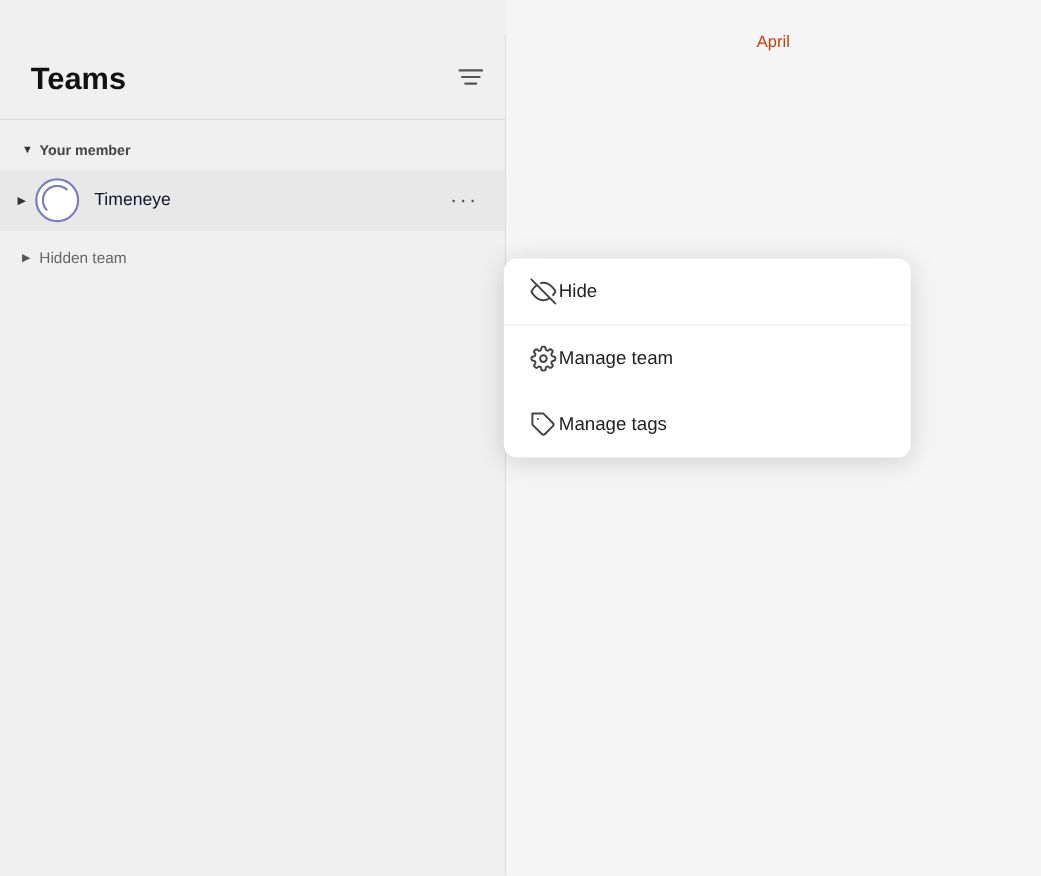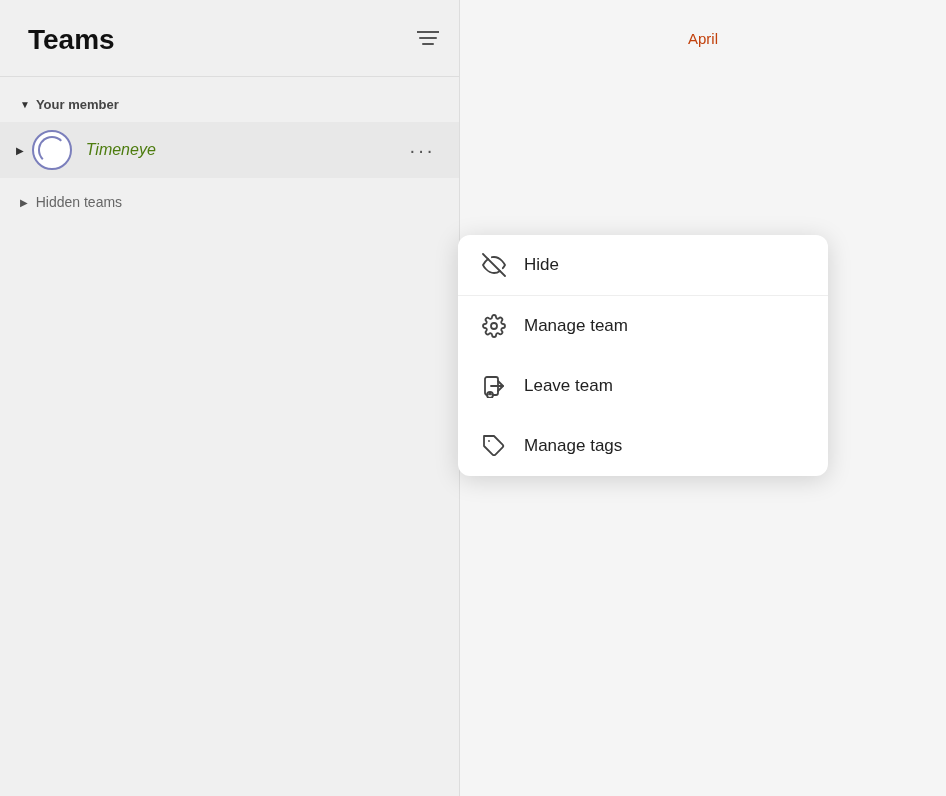--- a/index.html
+++ b/index.html
@@ -13,20 +13,21 @@
     }
 
     
     .sidebar {
       width: 460px;
       background: #f0f0f0;
       display: flex;
       flex-direction: column;
       border-right: 1px solid #ddd;
       flex-shrink: 0;
+      margin-top: 32px;
     }
 
     .sidebar-header {
       display: flex;
       align-items: center;
       justify-content: space-between;
       padding: 24px 20px 20px 28px;
       background: #f0f0f0;
       border-bottom: 1px solid #ddd;
     }
@@ -97,23 +98,22 @@
       height: 28px;
       border-radius: 50%;
       border: 2.5px solid #7b7fbc;
       border-right-color: transparent;
       border-bottom-color: transparent;
     }
 
     .team-name {
       font-size: 16px;
       font-weight: 500;
-      color: #4d7c0f;
+      color: #0f172a;
       flex: 1;
-      font-style: italic;
     }
 
     .team-more-btn {
       color: #555;
       font-size: 20px;
       letter-spacing: 2px;
       cursor: pointer;
       padding: 4px 8px;
     }
 
@@ -208,21 +208,21 @@
       box-shadow: 0 4px 24px rgba(0,0,0,0.15);
       z-index: 20;
       overflow: hidden;
     }
 
     .dropdown-item {
       display: flex;
       align-items: center;
       padding: 16px 22px;
       cursor: pointer;
-      gap: 16px;
+      gap: 0;
       transition: background 0.1s;
     }
 
     .dropdown-item:first-child {
       border-bottom: 1px solid #eee;
     }
 
     .dropdown-icon {
       width: 28px;
       height: 28px;
@@ -272,21 +272,21 @@
       <span class="team-item-arrow">▶</span>
       <div class="team-logo">
         <div class="team-logo-inner"></div>
       </div>
       <span class="team-name">Timeneye</span>
       <span class="team-more-btn">···</span>
     </div>
 
     <div class="hidden-section">
       <span class="hidden-chevron">▶</span>
-      <span class="hidden-label">Hidden teams</span>
+      <span class="hidden-label">Hidden team</span>
     </div>
   </div>
 </div>
 
 <div class="right-panel">
   <div class="right-body">
     <div class="april-label">April</div>
   </div>
 </div>
 
@@ -308,32 +308,20 @@
       <svg viewBox="0 0 24 24">
         <circle cx="12" cy="12" r="3"></circle>
         <path d="M19.4 15a1.65 1.65 0 0 0 .33 1.82l.06.06a2 2 0 0 1-2.83 2.83l-.06-.06a1.65 1.65 0 0 0-1.82-.33 1.65 1.65 0 0 0-1 1.51V21a2 2 0 0 1-4 0v-.09A1.65 1.65 0 0 0 9 19.4a1.65 1.65 0 0 0-1.82.33l-.06.06a2 2 0 0 1-2.83-2.83l.06-.06A1.65 1.65 0 0 0 4.68 15a1.65 1.65 0 0 0-1.51-1H3a2 2 0 0 1 0-4h.09A1.65 1.65 0 0 0 4.6 9a1.65 1.65 0 0 0-.33-1.82l-.06-.06a2 2 0 0 1 2.83-2.83l.06.06A1.65 1.65 0 0 0 9 4.68a1.65 1.65 0 0 0 1-1.51V3a2 2 0 0 1 4 0v.09a1.65 1.65 0 0 0 1 1.51 1.65 1.65 0 0 0 1.82-.33l.06-.06a2 2 0 0 1 2.83 2.83l-.06.06A1.65 1.65 0 0 0 19.4 9a1.65 1.65 0 0 0 1.51 1H21a2 2 0 0 1 0 4h-.09a1.65 1.65 0 0 0-1.51 1z"></path>
       </svg>
     </span>
     <span class="dropdown-item-label">Manage team</span>
   </div>
 
 
 
-  <div class="dropdown-item">
-    <span class="dropdown-icon">
-      <svg viewBox="0 0 24 24">
-        <rect x="3" y="3" width="13" height="18" rx="2"></rect>
-        <polyline points="16 17 21 12 16 7"></polyline>
-        <line x1="21" y1="12" x2="9" y2="12"></line>
-        <circle cx="8" cy="21" r="3" fill="white" stroke="#444" stroke-width="1.8"></circle>
-        <path d="M7 20.5 L8 19 L9 20.5" fill="none"></path>
-      </svg>
-    </span>
-    <span class="dropdown-item-label">Leave team</span>
-  </div>
 
 
   <div class="dropdown-item">
     <span class="dropdown-icon">
       <svg viewBox="0 0 24 24">
         <path d="M20.59 13.41l-7.17 7.17a2 2 0 0 1-2.83 0L2 12V2h10l8.59 8.59a2 2 0 0 1 0 2.82z"></path>
         <line x1="7" y1="7" x2="7.01" y2="7"></line>
       </svg>
     </span>
     <span class="dropdown-item-label">Manage tags</span>

